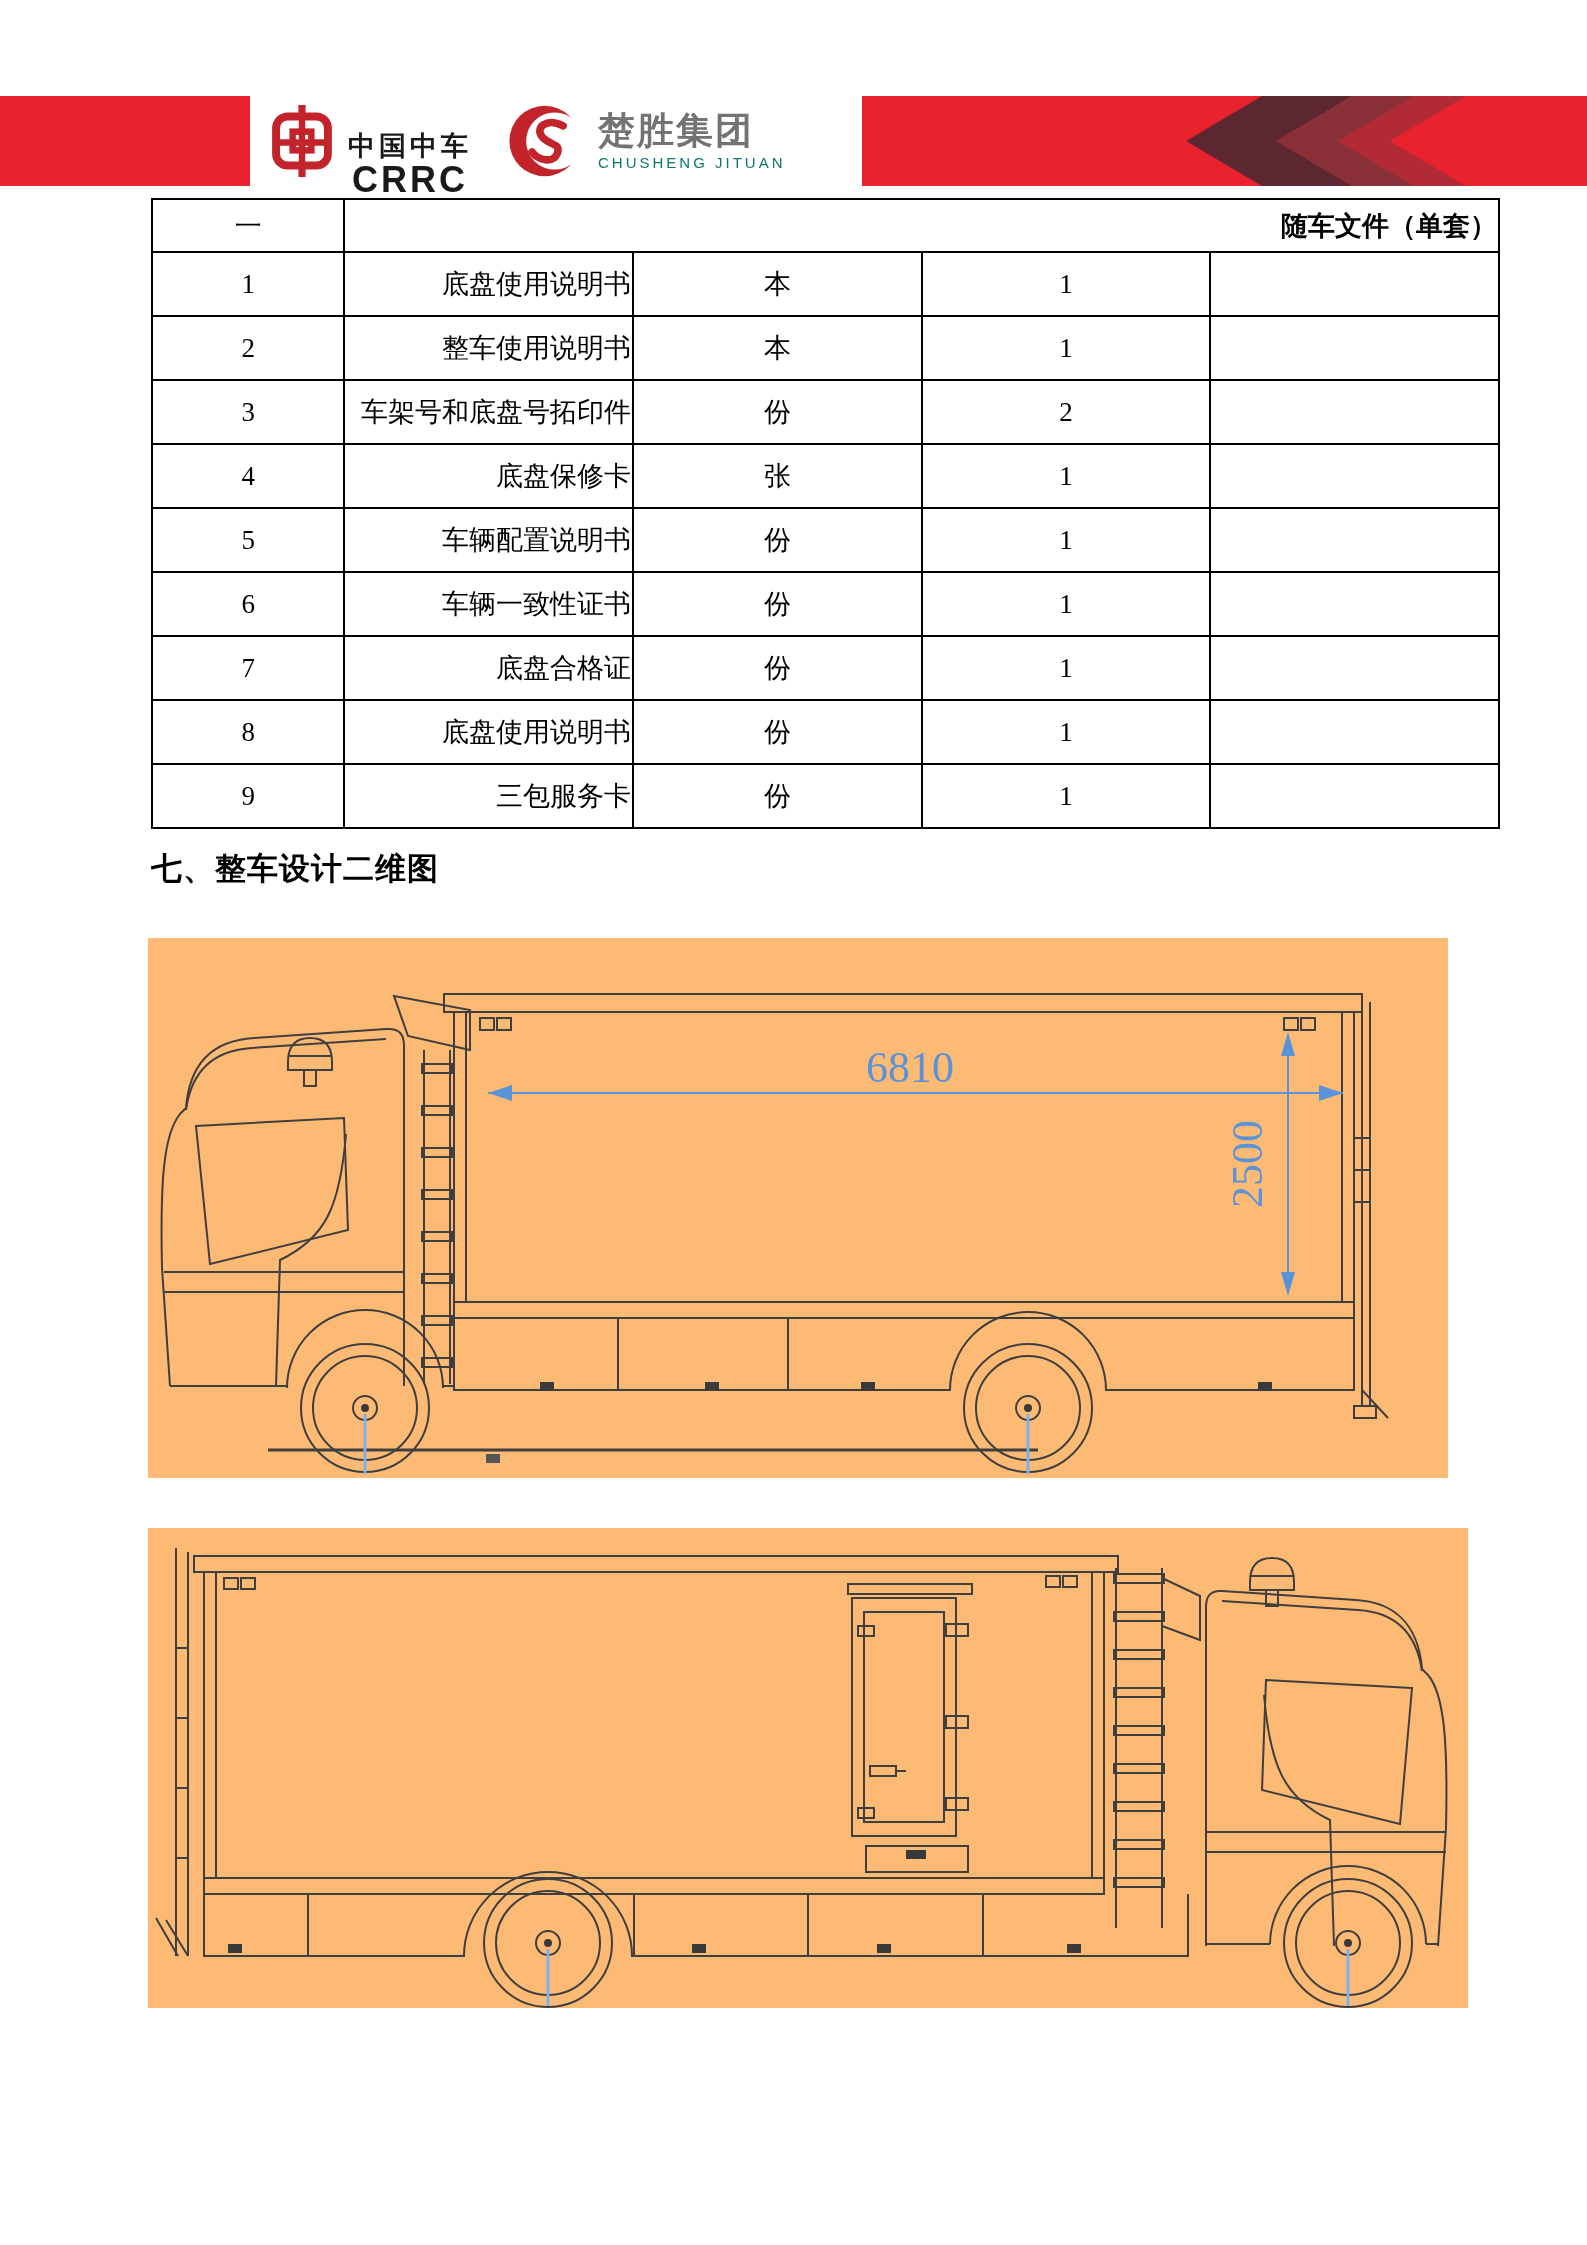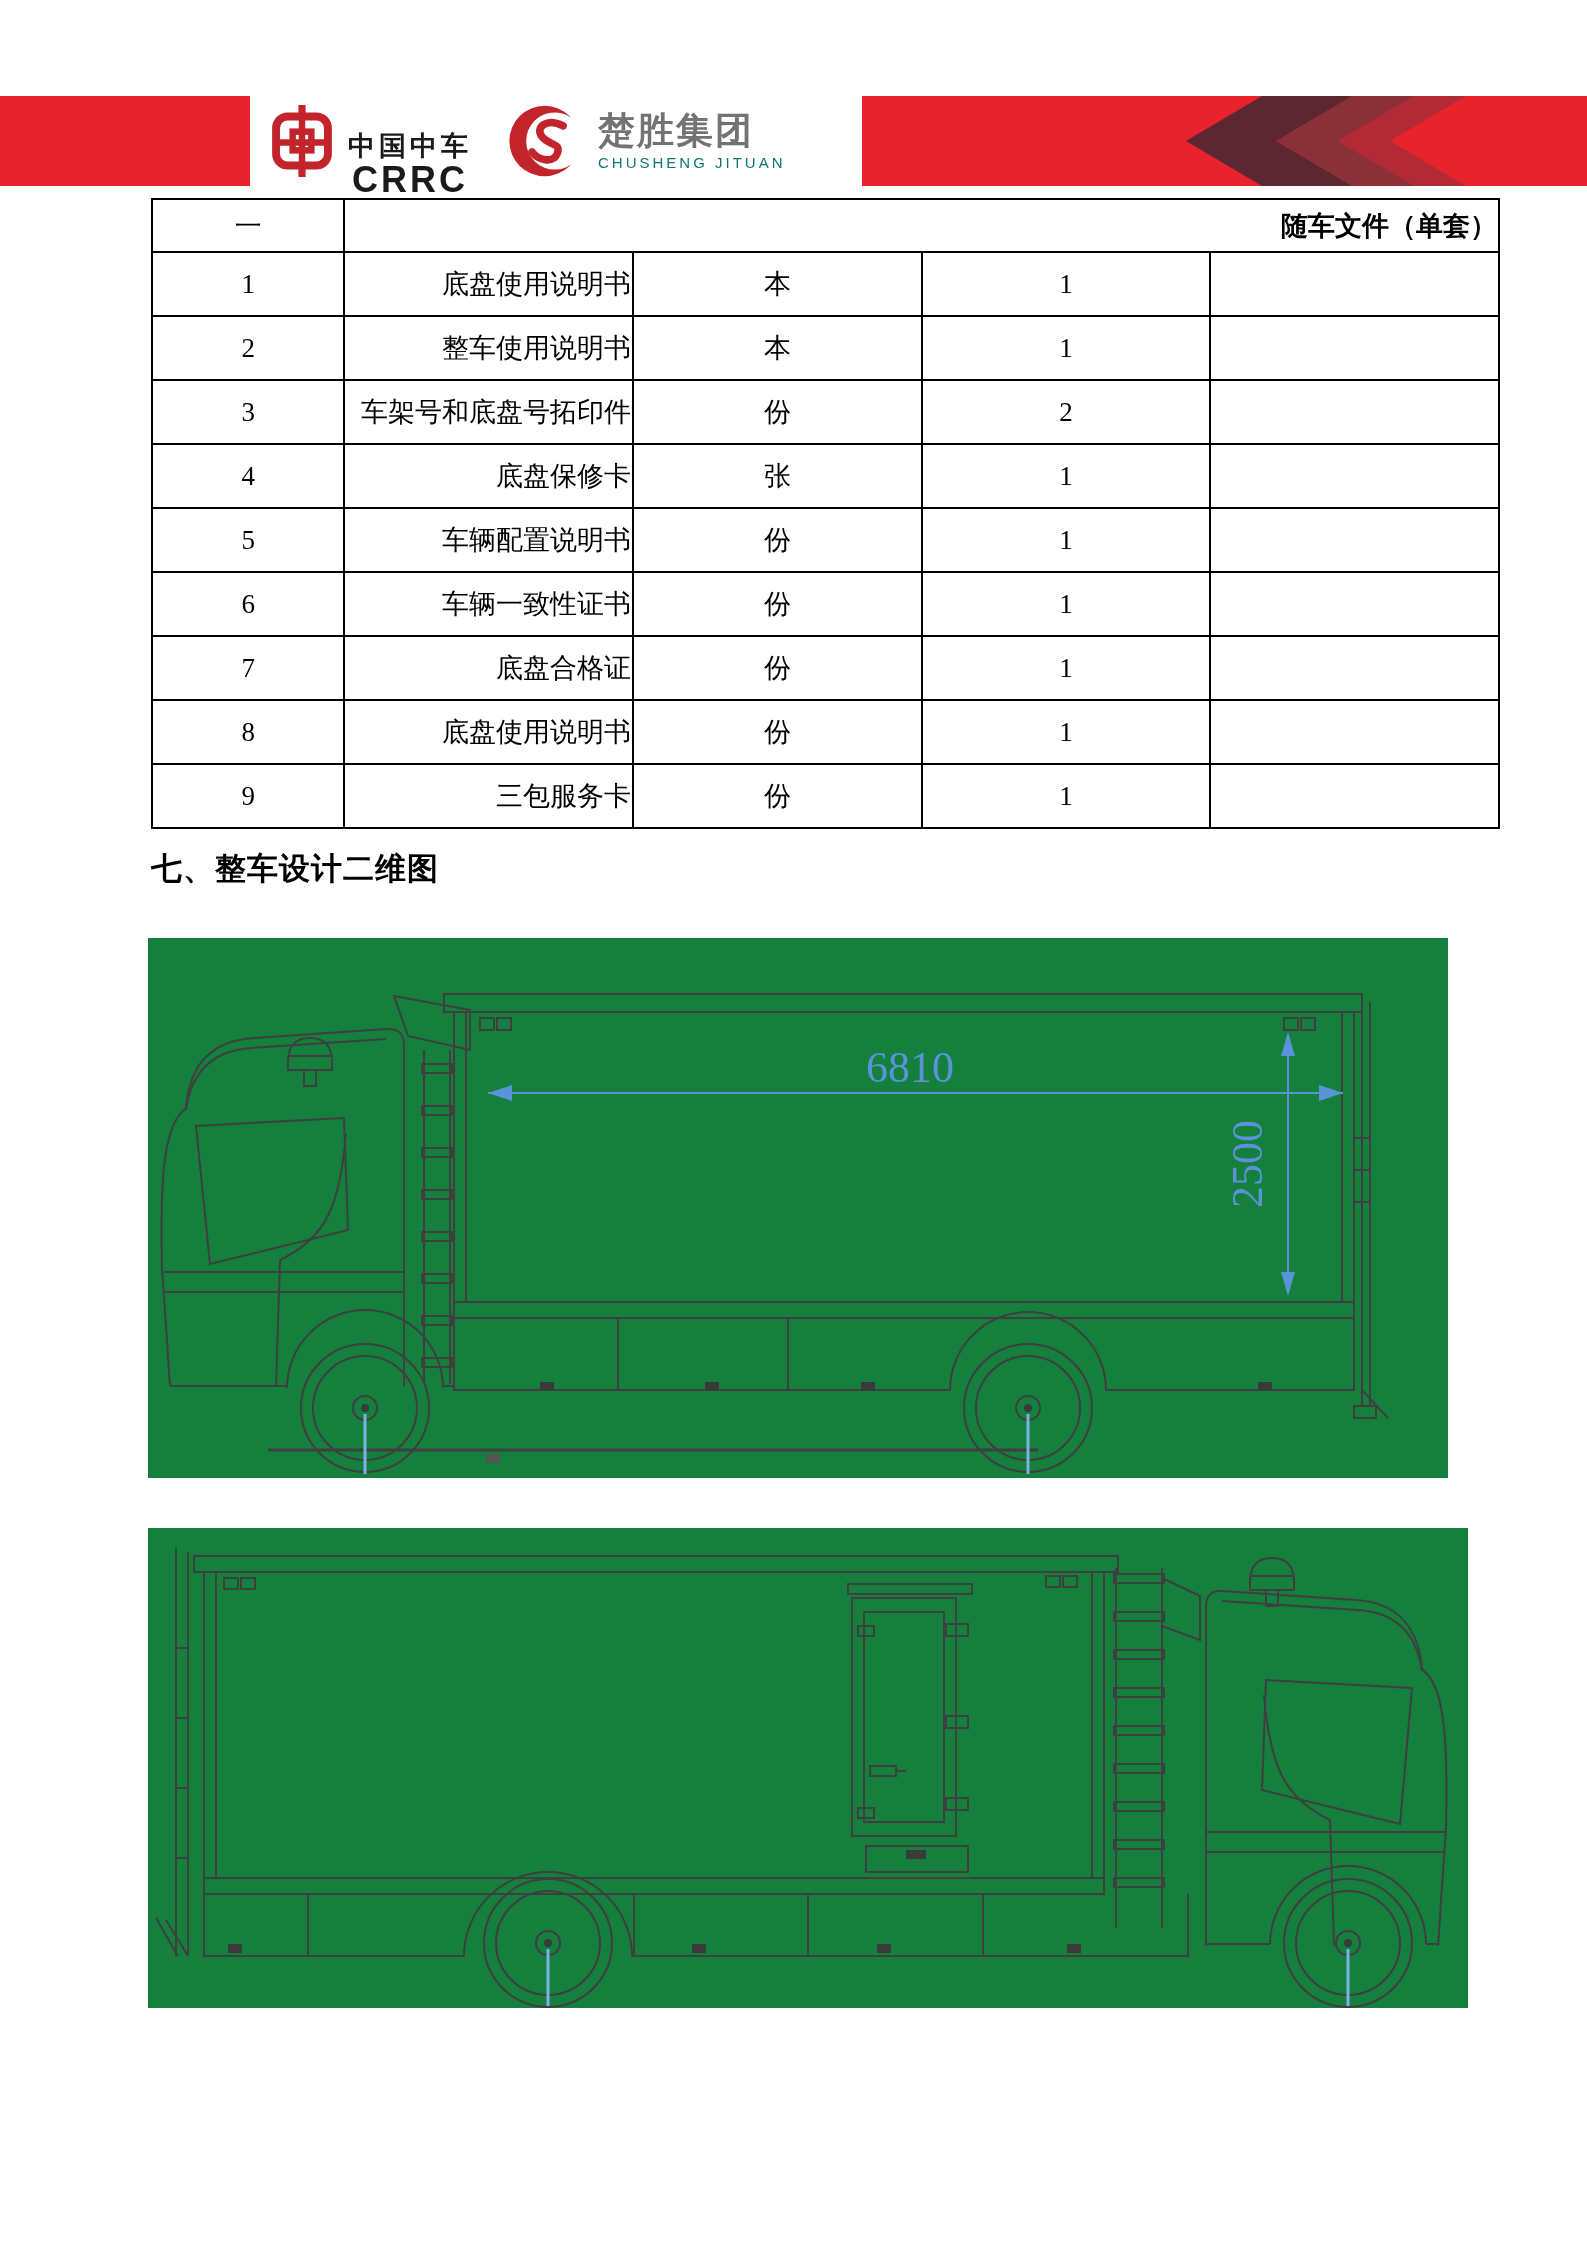--- a/index.html
+++ b/index.html
@@ -30,21 +30,21 @@
   td.c-qty{width:106px;text-align:center;}
   td.c-rem{width:380px;}
   tr.hdr{height:53px;}
   tr.row{height:64px;}
   tr.hdr td.c-name{font-weight:bold;}
 
   
   .sec-heading{position:absolute;left:151px;top:848px;font-size:31px;font-weight:bold;letter-spacing:1px;}
 
   
-  .figure{position:absolute;background:#15803d;}
+  .figure{position:absolute;background:#fdba74;}
   .fig1{left:148px;top:938px;width:1300px;height:540px;}
   .fig2{left:148px;top:1528px;width:1320px;height:480px;}
   .figure svg{display:block;width:100%;height:100%;}
 
   
   .footer{position:absolute;left:0;top:2050px;width:1587px;text-align:center;
           font-family:"Liberation Sans",sans-serif;font-weight:bold;font-size:25px;color:#111;}
 
   .ln{stroke:#3f3f3f;stroke-width:2;fill:none;}
   .lnT{stroke:#3f3f3f;stroke-width:3;fill:none;}

